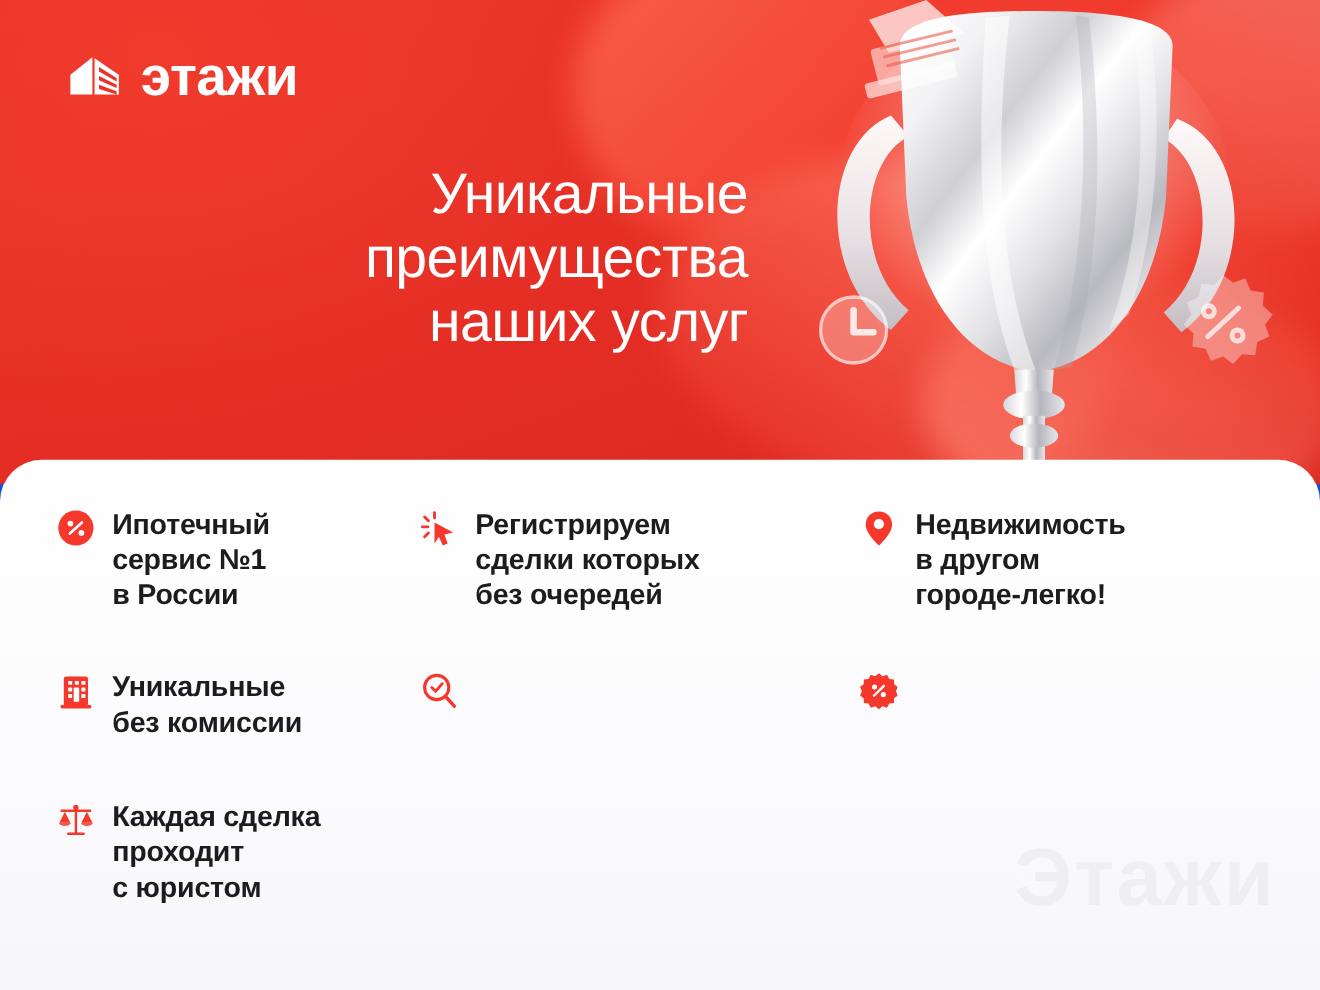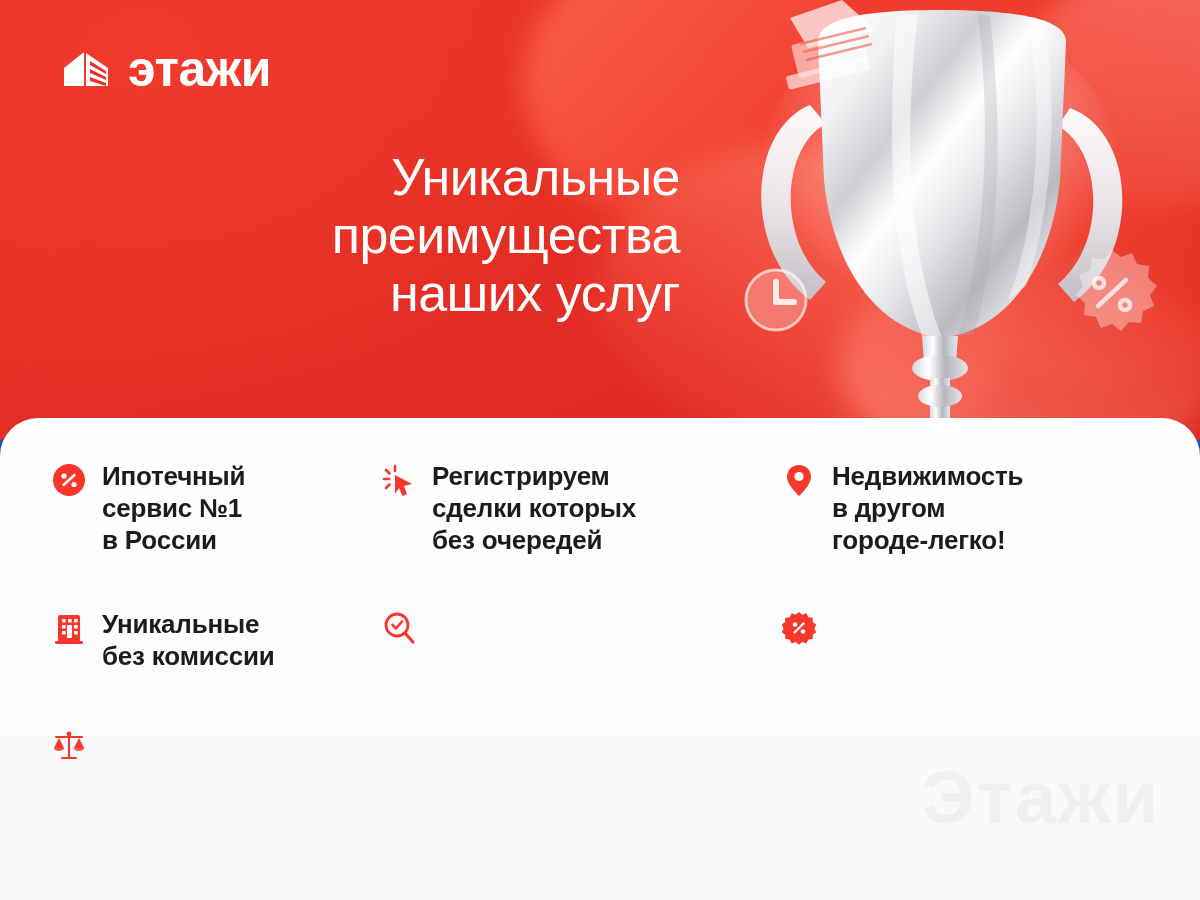--- a/index.html
+++ b/index.html
@@ -325,17 +325,20 @@
               <line x1="4" y1="8" x2="30" y2="8"></line>
               <line x1="10" y1="29" x2="24" y2="29"></line>
             </g>
             <circle cx="17" cy="5" r="2.4" fill="#f5372c"></circle>
             <path d="M2 19 L7 9 L12 19 Z" fill="#f5372c"></path>
             <path d="M22 19 L27 9 L32 19 Z" fill="#f5372c"></path>
             <path d="M1.5 19 C 3 23, 11 23, 12.5 19 Z" fill="#f5372c" opacity=".85"></path>
             <path d="M21.5 19 C 23 23, 31 23, 32.5 19 Z" fill="#f5372c" opacity=".85"></path>
           </svg>
         </span>
+        <div class="f-text">Каждая сделка
+проходит
+с юристом</div>
       </div>
 
     </div>
   </div>
 </div>
 
 </body></html>

